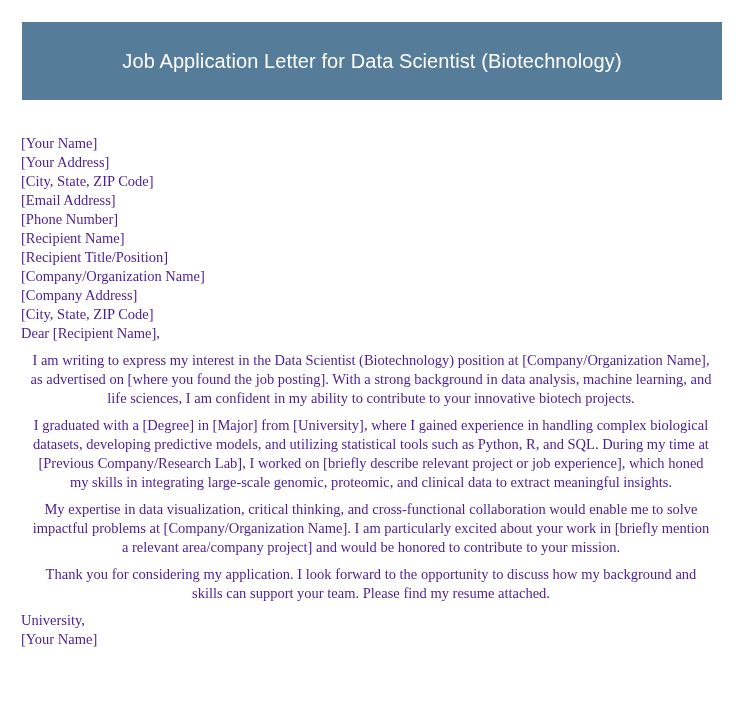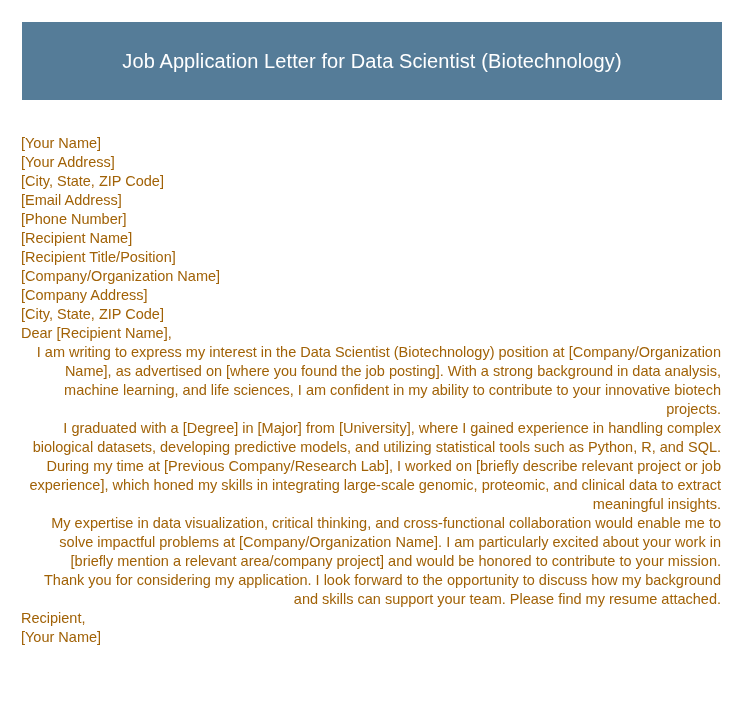--- a/index.html
+++ b/index.html
@@ -42,36 +42,36 @@
     text-align: center;
     letter-spacing: 0.1px;
     font-family: "Liberation Sans", sans-serif;
   }
 
   .letter-body {
     position: absolute;
     left: 21px;
     top: 134px;
     width: 700px;
-    color: #a16207;
+    color: #4c1d95;
     font-size: 14.5px;
     line-height: 19px;
-    font-family: Liberation Sans, sans-serif;
+    font-family: Liberation Serif, serif;
   }
 
   .addr-line {
     display: block;
     white-space: pre;
   }
 
   .letter-paragraph {
     display: block;
-    margin: 0;
+    margin: 8px;
     padding: 0;
-    text-align: right;
+    text-align: center;
   }
 
   .salutation {
     display: block;
     white-space: pre;
   }
 
   .signoff {
     display: block;
     white-space: pre;
@@ -100,18 +100,18 @@
     <span class="addr-line">[Company Address]</span>
     <span class="addr-line">[City, State, ZIP Code]</span>
 
     <span class="salutation">Dear [Recipient Name],</span>
 
     <p class="letter-paragraph">I am writing to express my interest in the Data Scientist (Biotechnology) position at [Company/Organization Name], as advertised on [where you found the job posting]. With a strong background in data analysis, machine learning, and life sciences, I am confident in my ability to contribute to your innovative biotech projects.</p>
     <p class="letter-paragraph">I graduated with a [Degree] in [Major] from [University], where I gained experience in handling complex biological datasets, developing predictive models, and utilizing statistical tools such as Python, R, and SQL. During my time at [Previous Company/Research Lab], I worked on [briefly describe relevant project or job experience], which honed my skills in integrating large-scale genomic, proteomic, and clinical data to extract meaningful insights.</p>
     <p class="letter-paragraph">My expertise in data visualization, critical thinking, and cross-functional collaboration would enable me to solve impactful problems at [Company/Organization Name]. I am particularly excited about your work in [briefly mention a relevant area/company project] and would be honored to contribute to your mission.</p>
     <p class="letter-paragraph">Thank you for considering my application. I look forward to the opportunity to discuss how my background and skills can support your team. Please find my resume attached.</p>
 
-    <span class="signoff">Recipient,</span>
+    <span class="signoff">University,</span>
     <span class="signoff">[Your Name]</span>
 
   </div>
 
 </div>
 
 </body></html>

